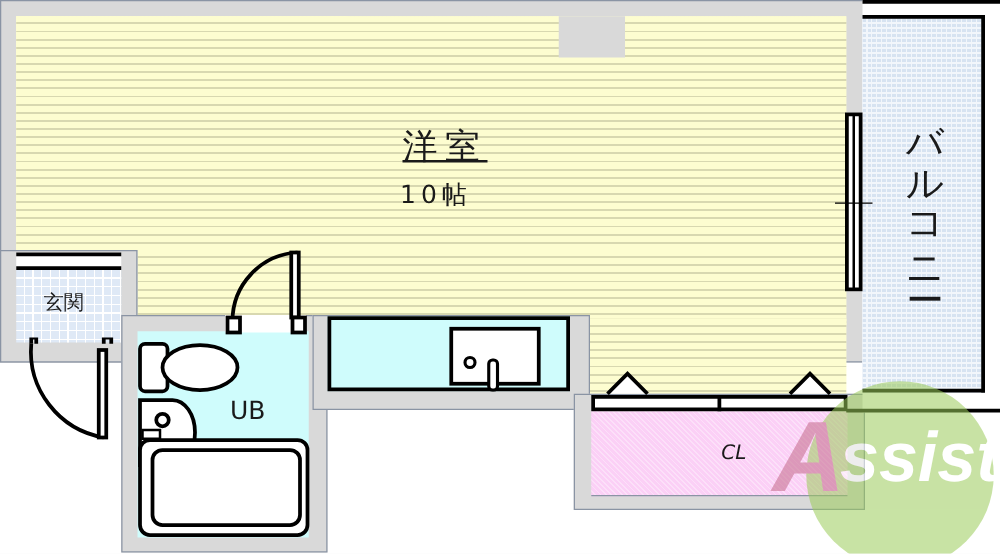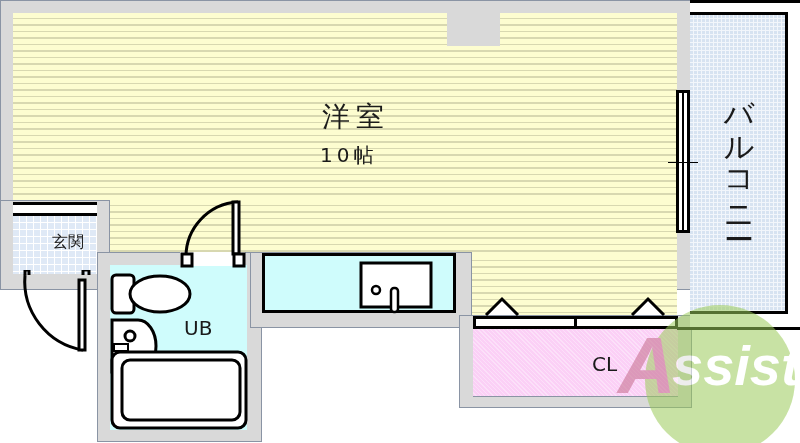--- a/index.html
+++ b/index.html
@@ -34,27 +34,27 @@
 
 <div class="abs wall" style="left:0;top:0;width:692px;height:290px;"></div>
 
 <div class="abs floor-room" style="left:13px;top:13px;width:265px;height:250px;"></div>
 <div class="abs floor-room" style="left:13px;top:13px;width:664px;height:190px;"></div>
 <div class="abs floor-room" style="left:110px;top:200px;width:567px;height:60px;"></div>
 <div class="abs floor-room" style="left:455px;top:255px;width:222px;height:62px;"></div>
 
 <div class="abs" style="left:447px;top:13px;width:53px;height:33px;background:#d9d9d9;"></div>
 
-<div class="label" style="left:322px;top:98px;font-size:28px;letter-spacing:6px;">洋室</div>
+<div class="label" style="left:322px;top:98px;font-size:28px;letter-spacing:6px;text-decoration:underline;">洋室</div>
 <div class="label" style="left:320px;top:142px;font-size:20px;letter-spacing:4px;">10帖</div>
 
 <div class="abs wall" style="left:0;top:200px;width:110px;height:90px;"></div>
 <div class="abs" style="left:13px;top:202px;width:84px;height:14px;background:#fff;border-top:3px solid #000;border-bottom:3px solid #000;box-sizing:border-box;"></div>
 <div class="abs tile-blue" style="left:13px;top:216px;width:84px;height:58px;"></div>
-<div class="label" style="left:33px;top:232px;font-size:16px;padding-left:19px;">玄関</div>
+<div class="label" style="left:16px;top:232px;font-size:16px;padding-left:19px;">玄関</div>
 
 <svg class="abs" style="left:15px;top:270px;" width="80" height="85" viewBox="0 0 80 85">
   <path d="M10 5 L10 0 L14 0 L14 5" fill="none" stroke="#000" stroke-width="3"></path>
   <path d="M10 5 A70 70 0 0 0 68 80" fill="none" stroke="#000" stroke-width="3"></path>
   <rect x="64" y="10" width="6" height="70" fill="#fff" stroke="#000" stroke-width="3"></rect>
   <path d="M68 5 L68 0 L74 0 L74 5" fill="none" stroke="#000" stroke-width="3"></path>
 </svg>
 
 <div class="abs wall" style="left:97px;top:252px;width:165px;height:190px;"></div>
 <div class="abs" style="left:110px;top:265px;width:137px;height:165px;background:#cffcfc;"></div>
@@ -95,21 +95,21 @@
 <div class="abs wall" style="left:459px;top:315px;width:233px;height:93px;"></div>
 <div class="abs pink" style="left:473px;top:328px;width:205px;height:68px;border-bottom:1px solid #8a94a4;"></div>
 <div class="abs" style="left:473px;top:316px;width:205px;height:13px;background:#fff;border:3px solid #000;box-sizing:border-box;"></div>
 <div class="abs" style="left:574px;top:316px;width:3px;height:13px;background:#000;"></div>
 <svg class="abs" style="left:484px;top:296px;" width="36" height="20" viewBox="0 0 36 20">
   <path d="M2 19 L18 3 L34 19" fill="#fff" stroke="#000" stroke-width="3"></path>
 </svg>
 <svg class="abs" style="left:630px;top:296px;" width="36" height="20" viewBox="0 0 36 20">
   <path d="M2 19 L18 3 L34 19" fill="#fff" stroke="#000" stroke-width="3"></path>
 </svg>
-<div class="label" style="left:592px;top:352px;font-size:20px;">CL</div>
+<div class="label" style="left:577px;top:352px;font-size:16px;font-style:italic;">CL</div>
 
 <div class="abs" style="left:690px;top:0;width:110px;height:330px;background:#fff;"></div>
 <div class="abs tile-fine" style="left:690px;top:12px;width:98px;height:302px;border:3px solid #000;border-left:none;box-sizing:border-box;"></div>
 <div class="abs" style="left:690px;top:0;width:110px;height:3px;background:#000;"></div>
 <div class="abs" style="left:677px;top:327px;width:123px;height:3px;background:#000;"></div>
 <div class="label" style="left:718px;top:80px;font-size:30px;writing-mode:vertical-rl;letter-spacing:2px;">バルコニー</div>
 
 <div class="abs" style="left:676px;top:90px;width:14px;height:143px;background:#fff;border:3px solid #000;box-sizing:border-box;"></div>
 <div class="abs" style="left:682px;top:92px;width:2px;height:140px;background:#000;"></div>
 <div class="abs" style="left:668px;top:162px;width:30px;height:1px;background:#000;"></div>

